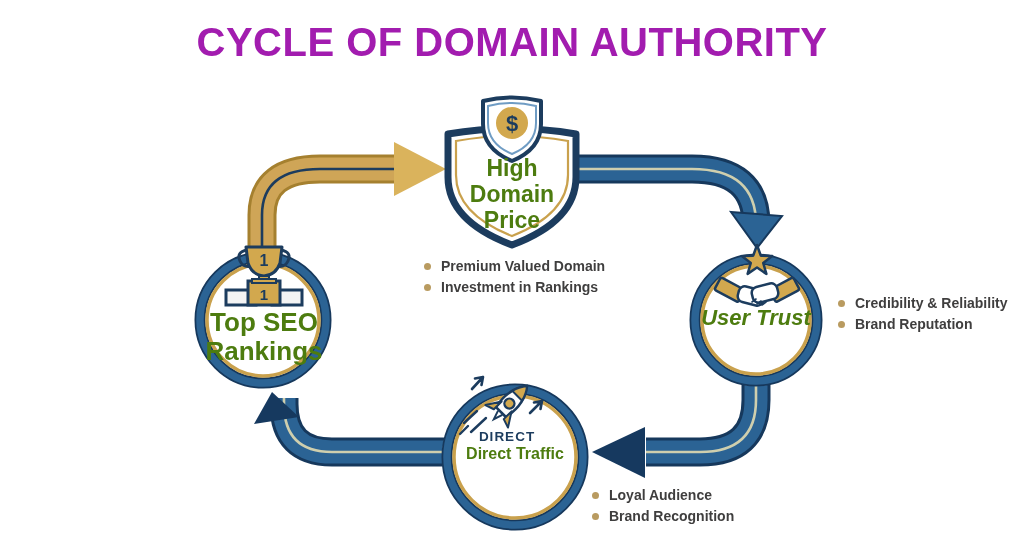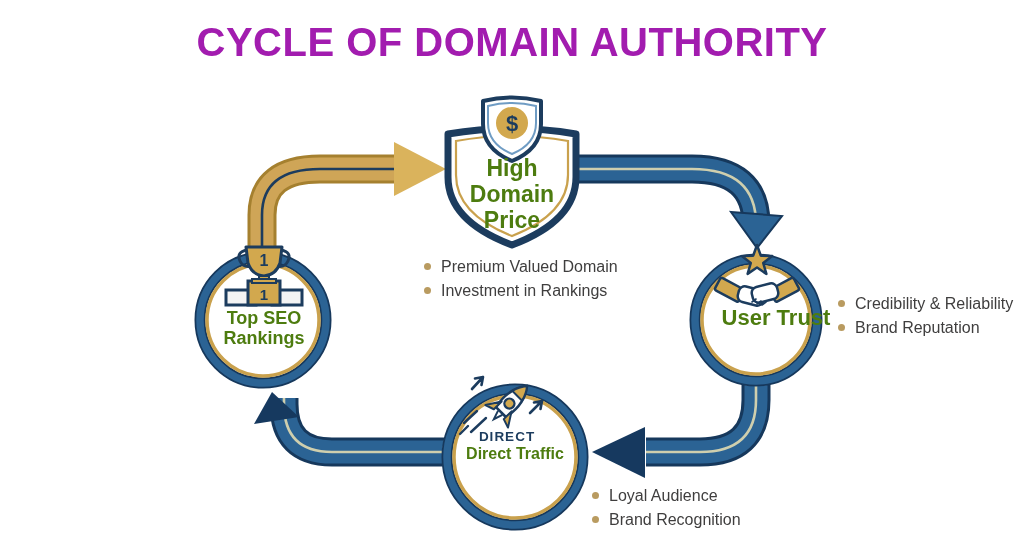--- a/index.html
+++ b/index.html
@@ -5,25 +5,25 @@
   html,body{margin:0;padding:0;background:#ffffff;}
   body{width:1024px;height:559px;position:relative;overflow:hidden;
        font-family:"Liberation Sans",sans-serif;}
   .stage{position:absolute;inset:0;width:1024px;height:559px;}
   svg.diagram{position:absolute;left:0;top:0;}
   .title{position:absolute;top:20px;left:0;right:0;text-align:center;
          font-size:40px;font-weight:800;color:#a21caf;letter-spacing:.5px;}
   .node-label{position:absolute;text-align:center;font-weight:800;
               color:#4d7c0f;line-height:1.12;}
   #lbl-high{left:452px;top:156px;width:120px;font-size:23px;}
-  #lbl-user{left:716px;top:306px;width:120px;font-size:22px;}
-  #lbl-seo{left:203px;top:308px;width:122px;font-size:18px;}
+  #lbl-user{left:696px;top:306px;width:120px;font-size:22px;font-style:italic;}
+  #lbl-seo{left:203px;top:308px;width:122px;font-size:26px;}
   #lbl-direct{left:454px;top:445px;width:122px;font-size:16px;}
   ul.bullets{position:absolute;list-style:none;margin:0;padding:0;
-             font-size:16px;color:#3f3e3e;line-height:1.3;font-weight:400;}
+             font-size:14px;color:#3f3e3e;line-height:1.3;font-weight:700;}
   ul.bullets li{position:relative;padding-left:17px;margin-bottom:3px;}
   ul.bullets .dot{position:absolute;left:0;top:6px;width:7px;height:7px;
                   border-radius:50%;background:#b99b60;}
   #list-premium{left:424px;top:257px;}
   #list-cred{left:838px;top:294px;}
   #list-vis{left:24px;top:290px;width:132px;}
   #list-loyal{left:592px;top:486px;}
   svg text{font-family:"Liberation Sans",sans-serif;}
 </style>
 </head>

